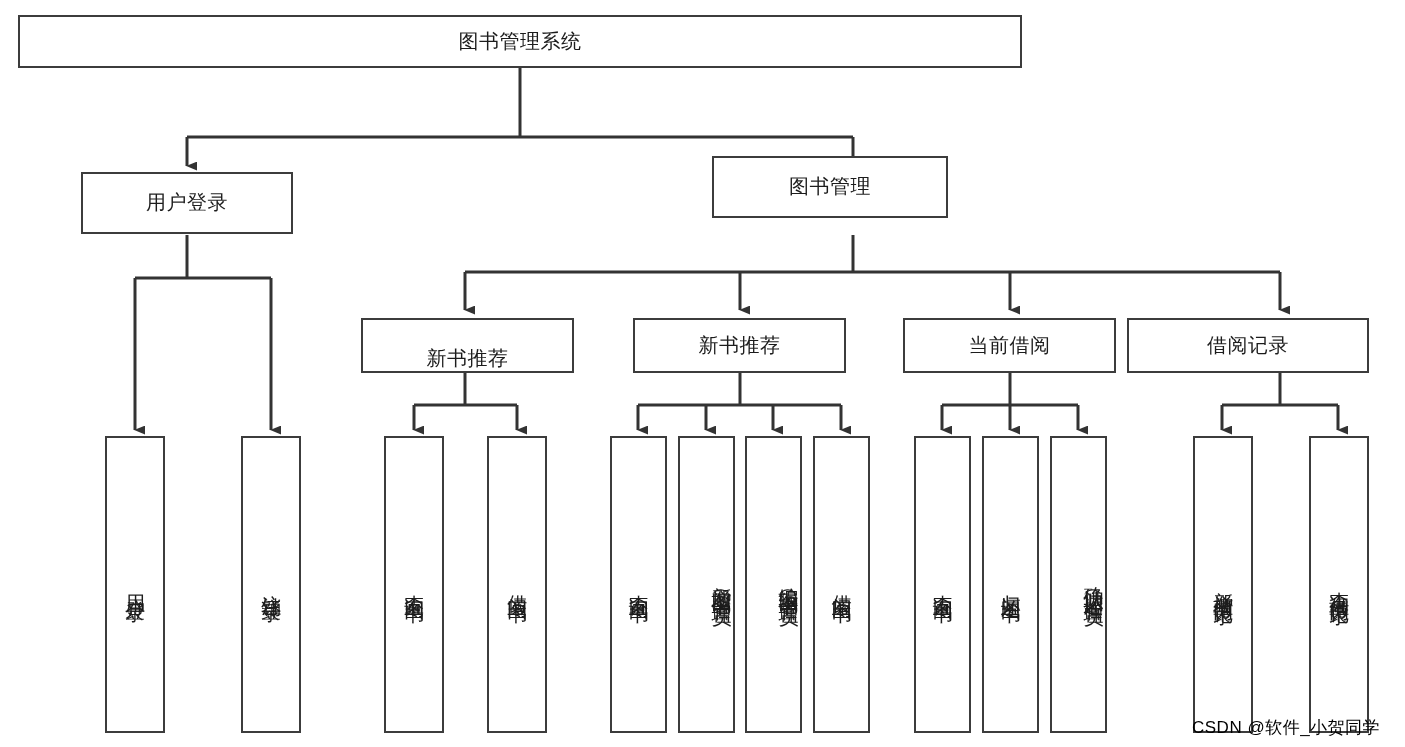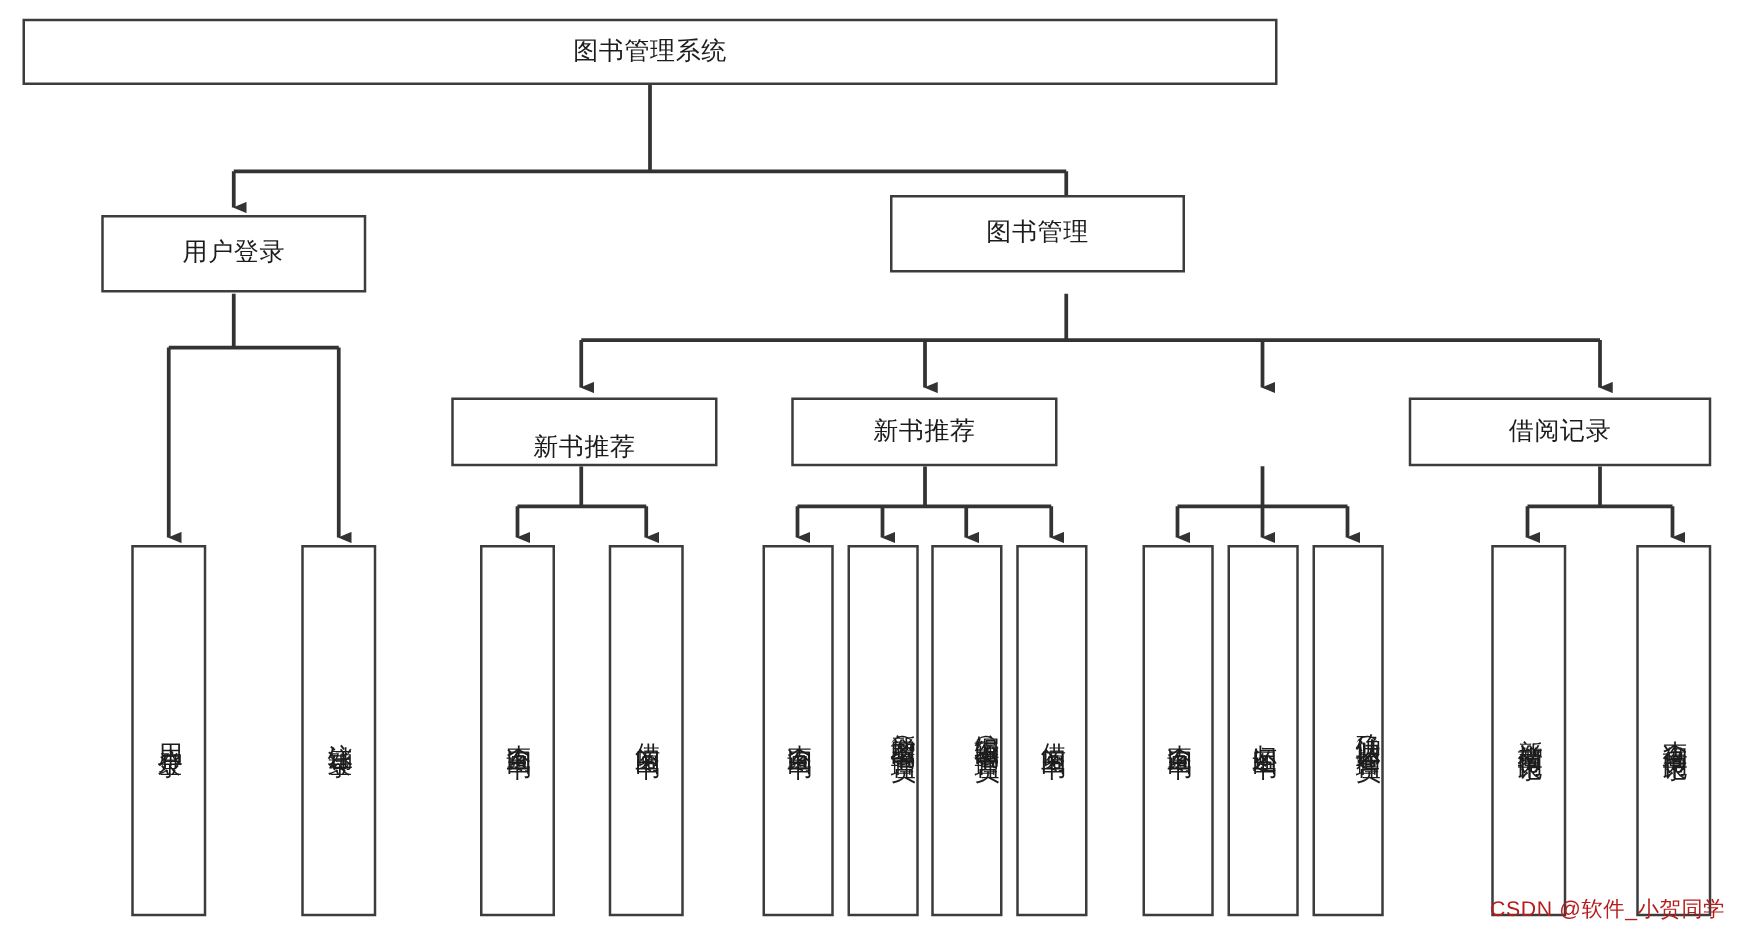--- a/index.html
+++ b/index.html
@@ -50,21 +50,21 @@
   }
   .node-label {
     display: block;
     white-space: pre-wrap;
   }
   #watermark {
     position: absolute;
     left: 1192px;
     top: 716px;
     font-size: 17px;
-    color: #b91c1c;
+    color: #000000;
     letter-spacing: 0.5px;
     white-space: nowrap;
     z-index: 3;
     pointer-events: none;
   }
 </style>
 </head>
 <body>
 
 <div id="canvas">
@@ -129,20 +129,23 @@
   <div class="node horizontal" style="left:712px; top:156px; width:236px; height:62px;">
     <span class="node-label">图书管理</span>
   </div>
 
   <div class="node horizontal" style="left:361px; top:318px; width:213px; height:55px;align-items:flex-end;">
     <span class="node-label">新书推荐</span>
   </div>
   <div class="node horizontal" style="left:633px; top:318px; width:213px; height:55px;">
     <span class="node-label">新书推荐</span>
   </div>
+  <div class="node horizontal" style="left:903px; top:318px; width:213px; height:55px;">
+    <span class="node-label">当前借阅</span>
+  </div>
   <div class="node horizontal" style="left:1127px; top:318px; width:242px; height:55px;">
     <span class="node-label">借阅记录</span>
   </div>
 
   <div class="node vertical centered" style="left:105px; top:436px; width:60px; height:297px;">
     <span class="node-label">用户登录</span>
   </div>
   <div class="node vertical centered" style="left:241px; top:436px; width:60px; height:297px;">
     <span class="node-label">注销登录</span>
   </div>

